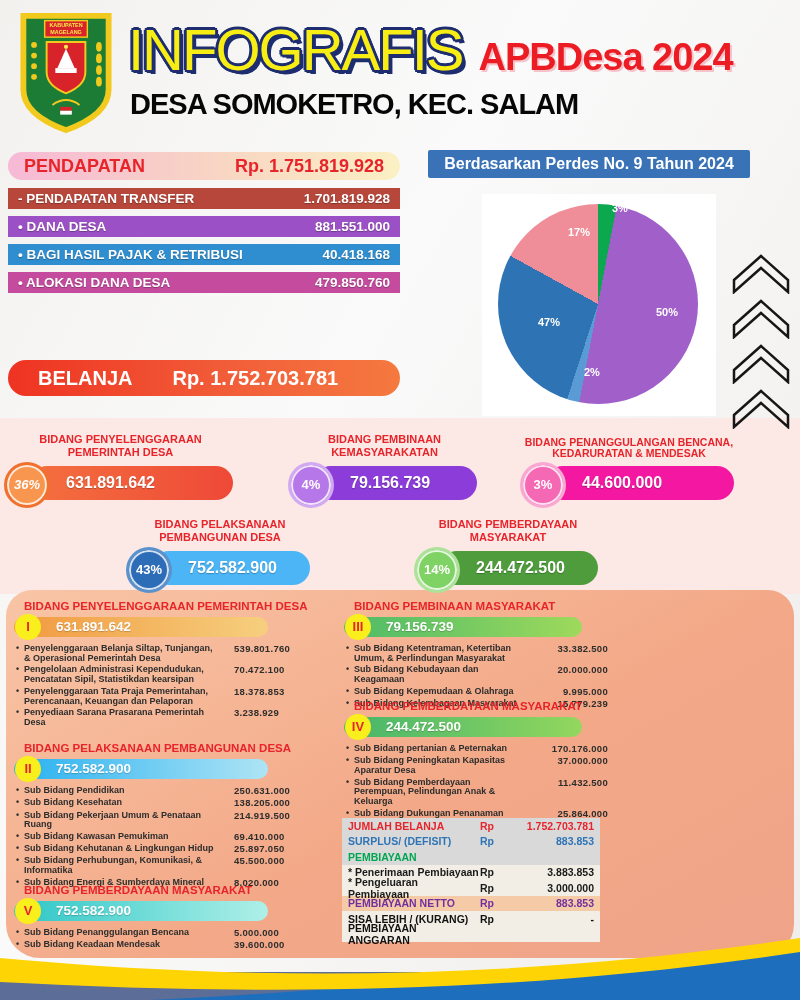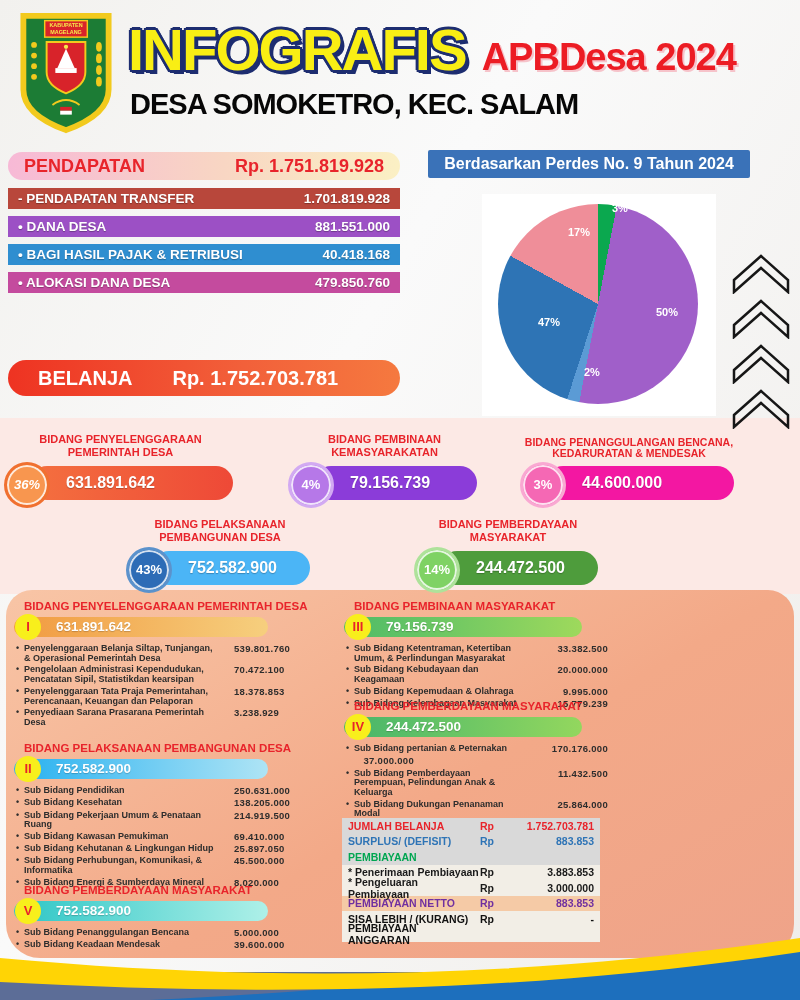--- a/index.html
+++ b/index.html
@@ -1,21 +1,21 @@
 <!DOCTYPE html>
 <html><head>
 <meta charset="utf-8">
 <style>
   html,body{margin:0;padding:0;background:#888;}
   #canvas{position:relative;width:800px;height:1000px;background:linear-gradient(120deg,#f2f1ee 0%,#fafafa 40%,#efedea 100%);
     font-family:"Liberation Sans",sans-serif;overflow:hidden;}
   
   .logo{position:absolute;left:16px;top:10px;width:100px;height:124px;}
   .title-row{position:absolute;left:128px;top:16px;display:flex;align-items:baseline;gap:16px;white-space:nowrap;}
-  .title-main{font-size:58px;font-weight:700;letter-spacing:-2px;color:#f9ee14;
+  .title-main{font-size:58px;font-weight:400;letter-spacing:-2px;color:#f9ee14;
     text-shadow:3px 0 0 #1d2d70,-3px 0 0 #1d2d70,0 3px 0 #1d2d70,0 -3px 0 #1d2d70,
       2px 2px 0 #1d2d70,-2px 2px 0 #1d2d70,2px -2px 0 #1d2d70,-2px -2px 0 #1d2d70,4px 4px 0 #1d2d70;}
   .title-sub{font-size:38px;font-weight:900;color:#ec1c24;text-shadow:2px 2px 0 #f6c3ca;letter-spacing:-1px;}
   .subtitle{position:absolute;left:130px;top:88px;font-size:29px;font-weight:900;color:#070707;letter-spacing:-1px;}
   
   .pill{position:absolute;left:8px;top:152px;width:392px;height:28px;border-radius:14px;
     background:linear-gradient(90deg,#f7b9d6 0%,#f8d6c3 55%,#fbf0c4 100%);
     display:flex;align-items:center;justify-content:space-between;padding:0 16px;box-sizing:border-box;}
   .pill span{color:#e8242b;font-weight:bold;font-size:18px;}
   .prows{position:absolute;left:8px;top:188px;width:392px;display:flex;flex-direction:column;gap:7px;}
@@ -309,20 +309,21 @@
     <div class="st">BIDANG PEMBERDAYAAN MASYARAKAT</div>
     <div class="sbar">
         <div class="num">IV</div>
       <div class="sv">244.472.500</div>
       </div>
     <div class="item">
         <span class="in">Sub Bidang pertanian &amp; Peternakan</span>
         <span class="iv">170.176.000</span>
       </div>
     <div class="item">
+        <span class="in">Sub Bidang Peningkatan Kapasitas Aparatur Desa</span>
         <span class="iv">37.000.000</span>
       </div>
     <div class="item">
         <span class="in">Sub Bidang Pemberdayaan Perempuan, Pelindungan Anak &amp; Keluarga</span>
         <span class="iv">11.432.500</span>
       </div>
     <div class="item">
         <span class="in">Sub Bidang Dukungan Penanaman Modal</span>
         <span class="iv">25.864.000</span>
       </div>

